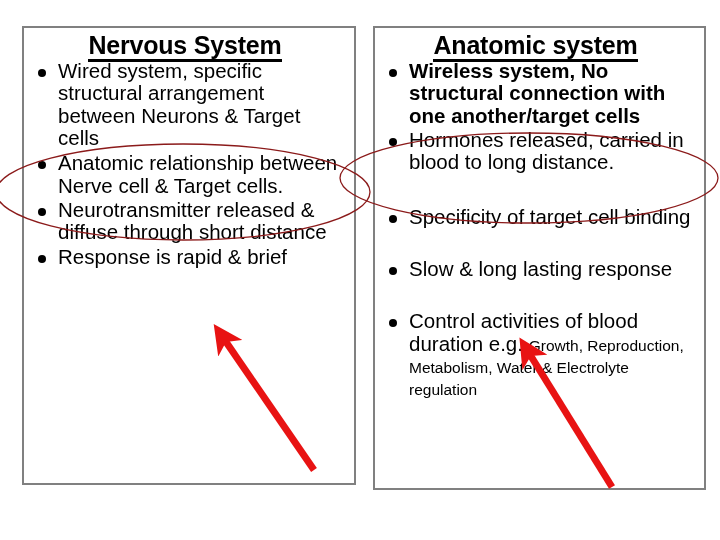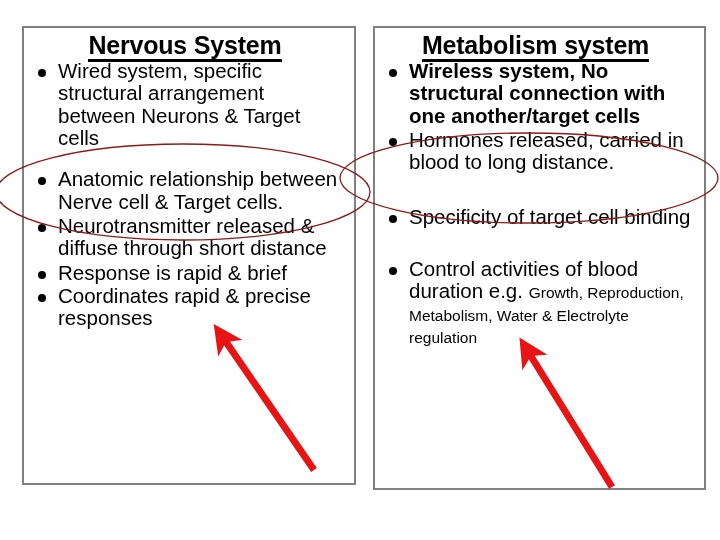--- a/index.html
+++ b/index.html
@@ -78,21 +78,21 @@
     display: inline;
   }
   ul.bullets > li .sub {
     font-size: 15.5px;
     line-height: 1.1;
     display: block;
   }
 
   
   #list-left > li { margin-bottom: 0px; }
-  #list-left > li:nth-child(1) { margin-bottom: 19px; }
+  #list-left > li:nth-child(1) { margin-bottom: 3px; }
   #list-left > li:nth-child(2) { margin-bottom: 2px; }
   #list-left > li:nth-child(3) { margin-bottom: 2px; }
   #list-left > li:nth-child(4) { margin-bottom: 1px; }
 
   
   #list-right > li:nth-child(1) { margin-bottom: 2px; font-weight: bold; }
   #list-right > li:nth-child(2) { margin-bottom: 32px; }
   #list-right > li:nth-child(3) { margin-bottom: 30px; }
   #list-right > li:nth-child(4) { margin-bottom: 30px; }
 
@@ -120,41 +120,41 @@
         </li>
         <li>
           <span>Anatomic relationship between Nerve cell &amp; Target cells.</span>
         </li>
         <li>
           <span>Neurotransmitter released &amp; diffuse through short distance</span>
         </li>
         <li>
           <span>Response is rapid &amp; brief</span>
         </li>
-        <li>
-          <span>Coordinates rapid &amp; precise responses</span>
-        </li>
       </ul>
     </div>
   </div>
 
   <div class="panel" id="panel-right">
     <div class="panel-inner">
       <div class="panel-title">
-        <span>Metabolism system</span>
+        <span>Anatomic system</span>
       </div>
       <ul class="bullets" id="list-right">
         <li>
           <span>Wireless system, No structural connection with one another/target cells</span>
         </li>
         <li>
           <span>Hormones released, carried in blood to long distance.</span>
         </li>
         <li>
           <span>Specificity of target cell binding</span>
+        </li>
+        <li>
+          <span>Slow &amp; long lasting response</span>
         </li>
         <li>
           <span>Control activities of blood duration e.g. </span><span class="small">Growth, Reproduction, Metabolism, Water &amp;  Electrolyte regulation</span>
         </li>
       </ul>
     </div>
   </div>
 
   <svg id="overlay" viewBox="0 0 720 540">
     <defs>

